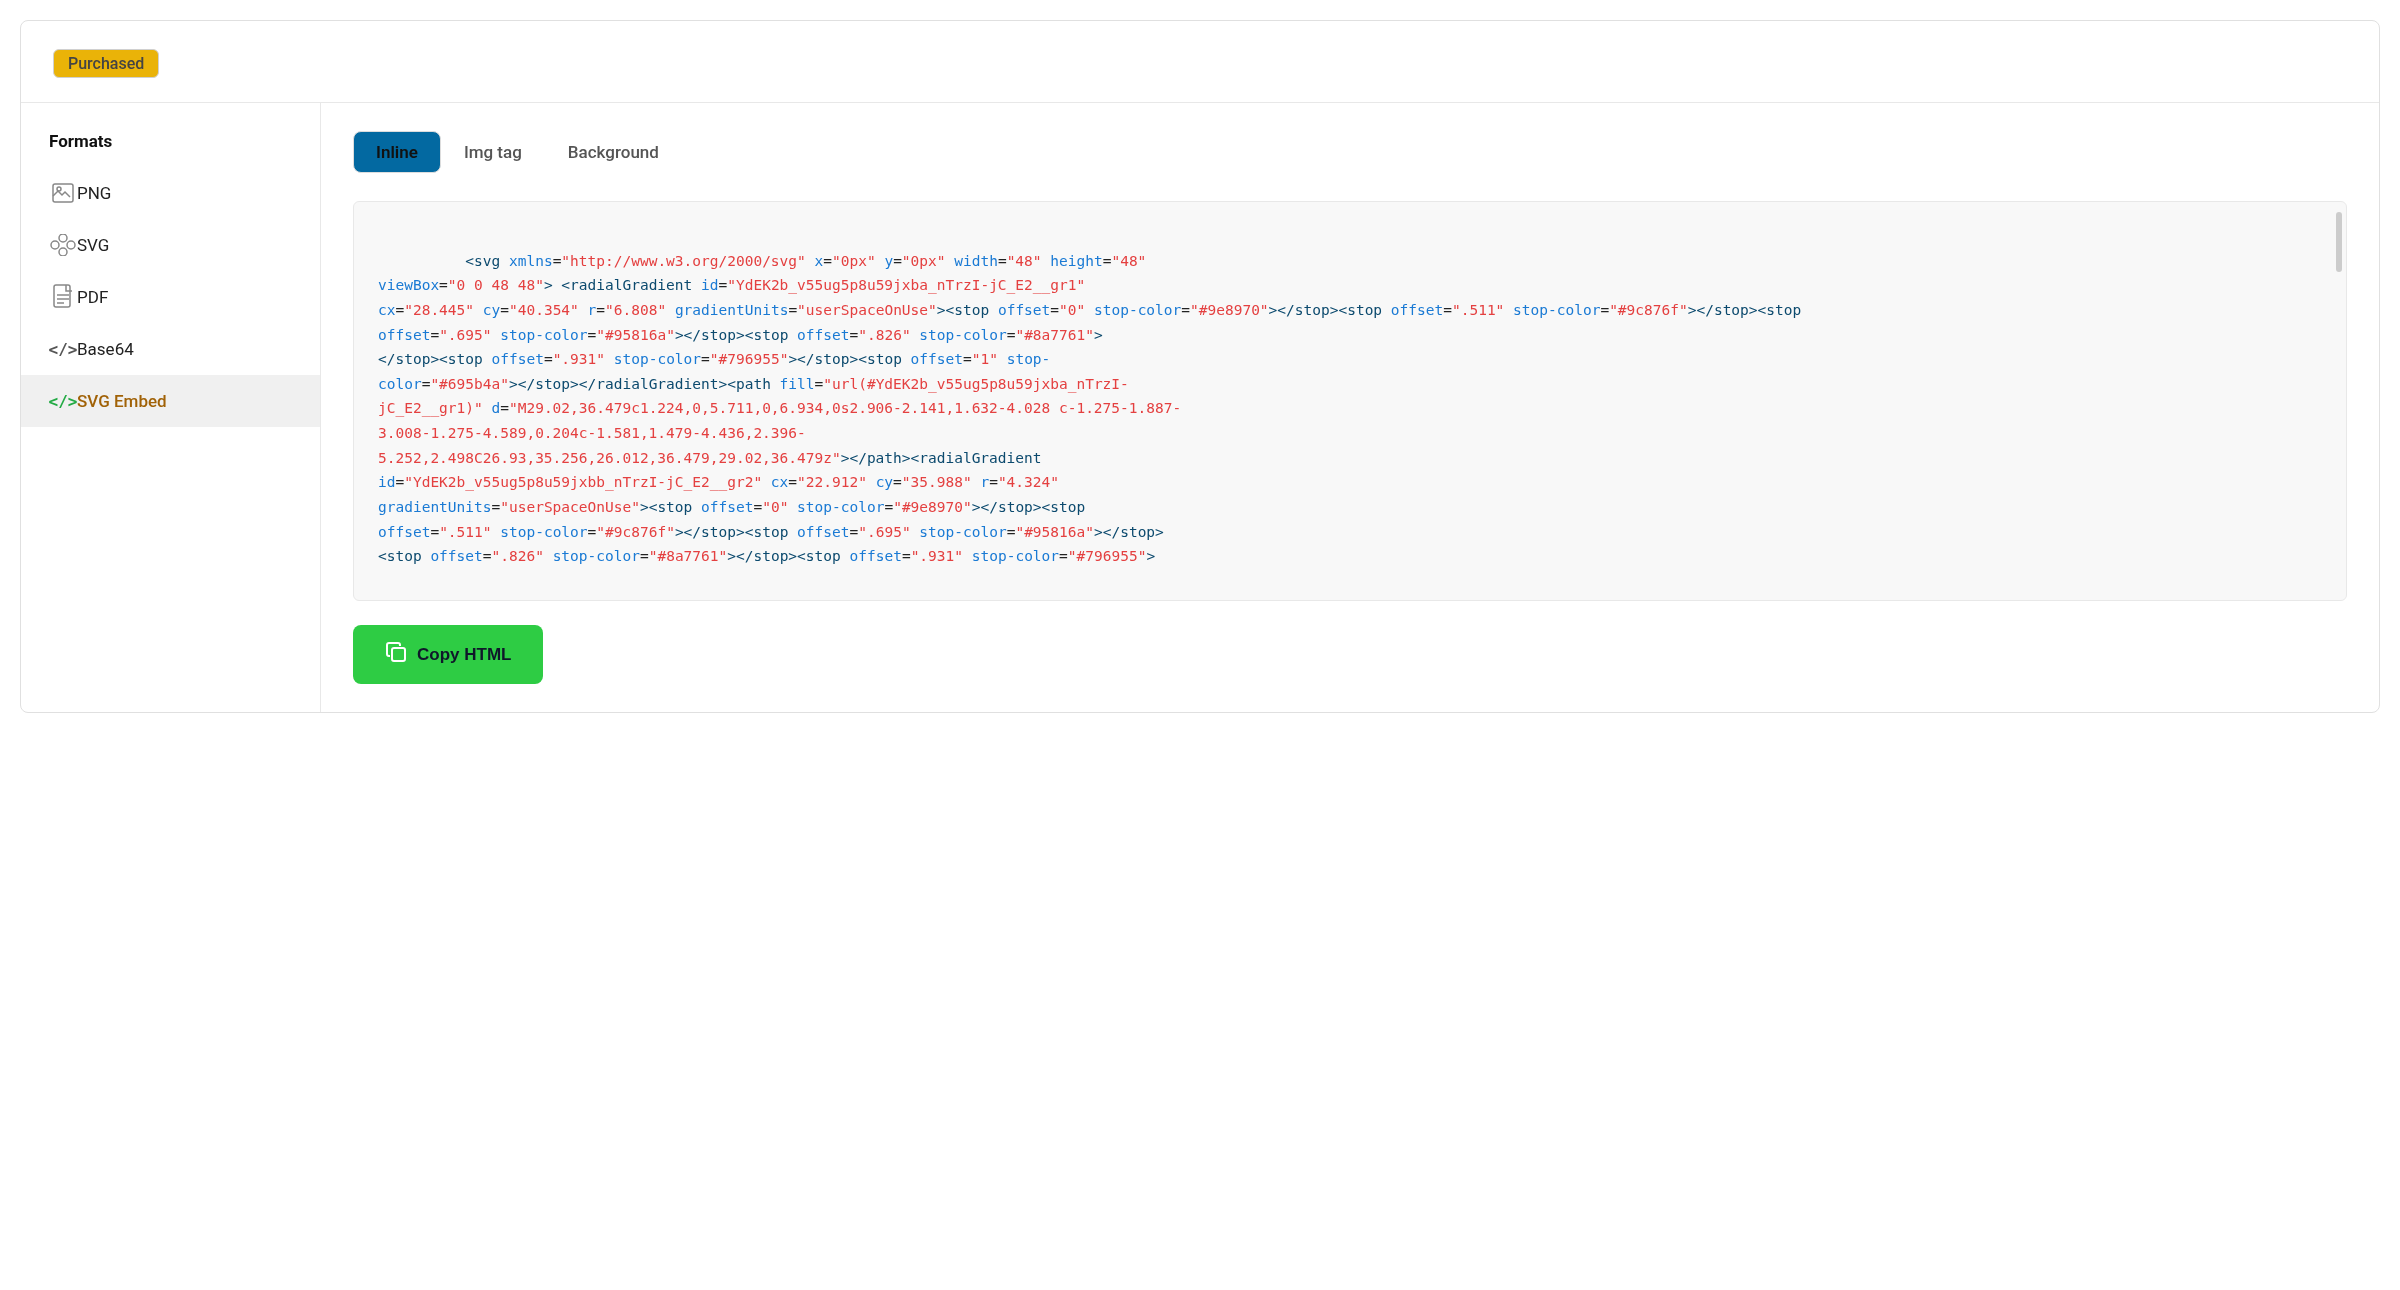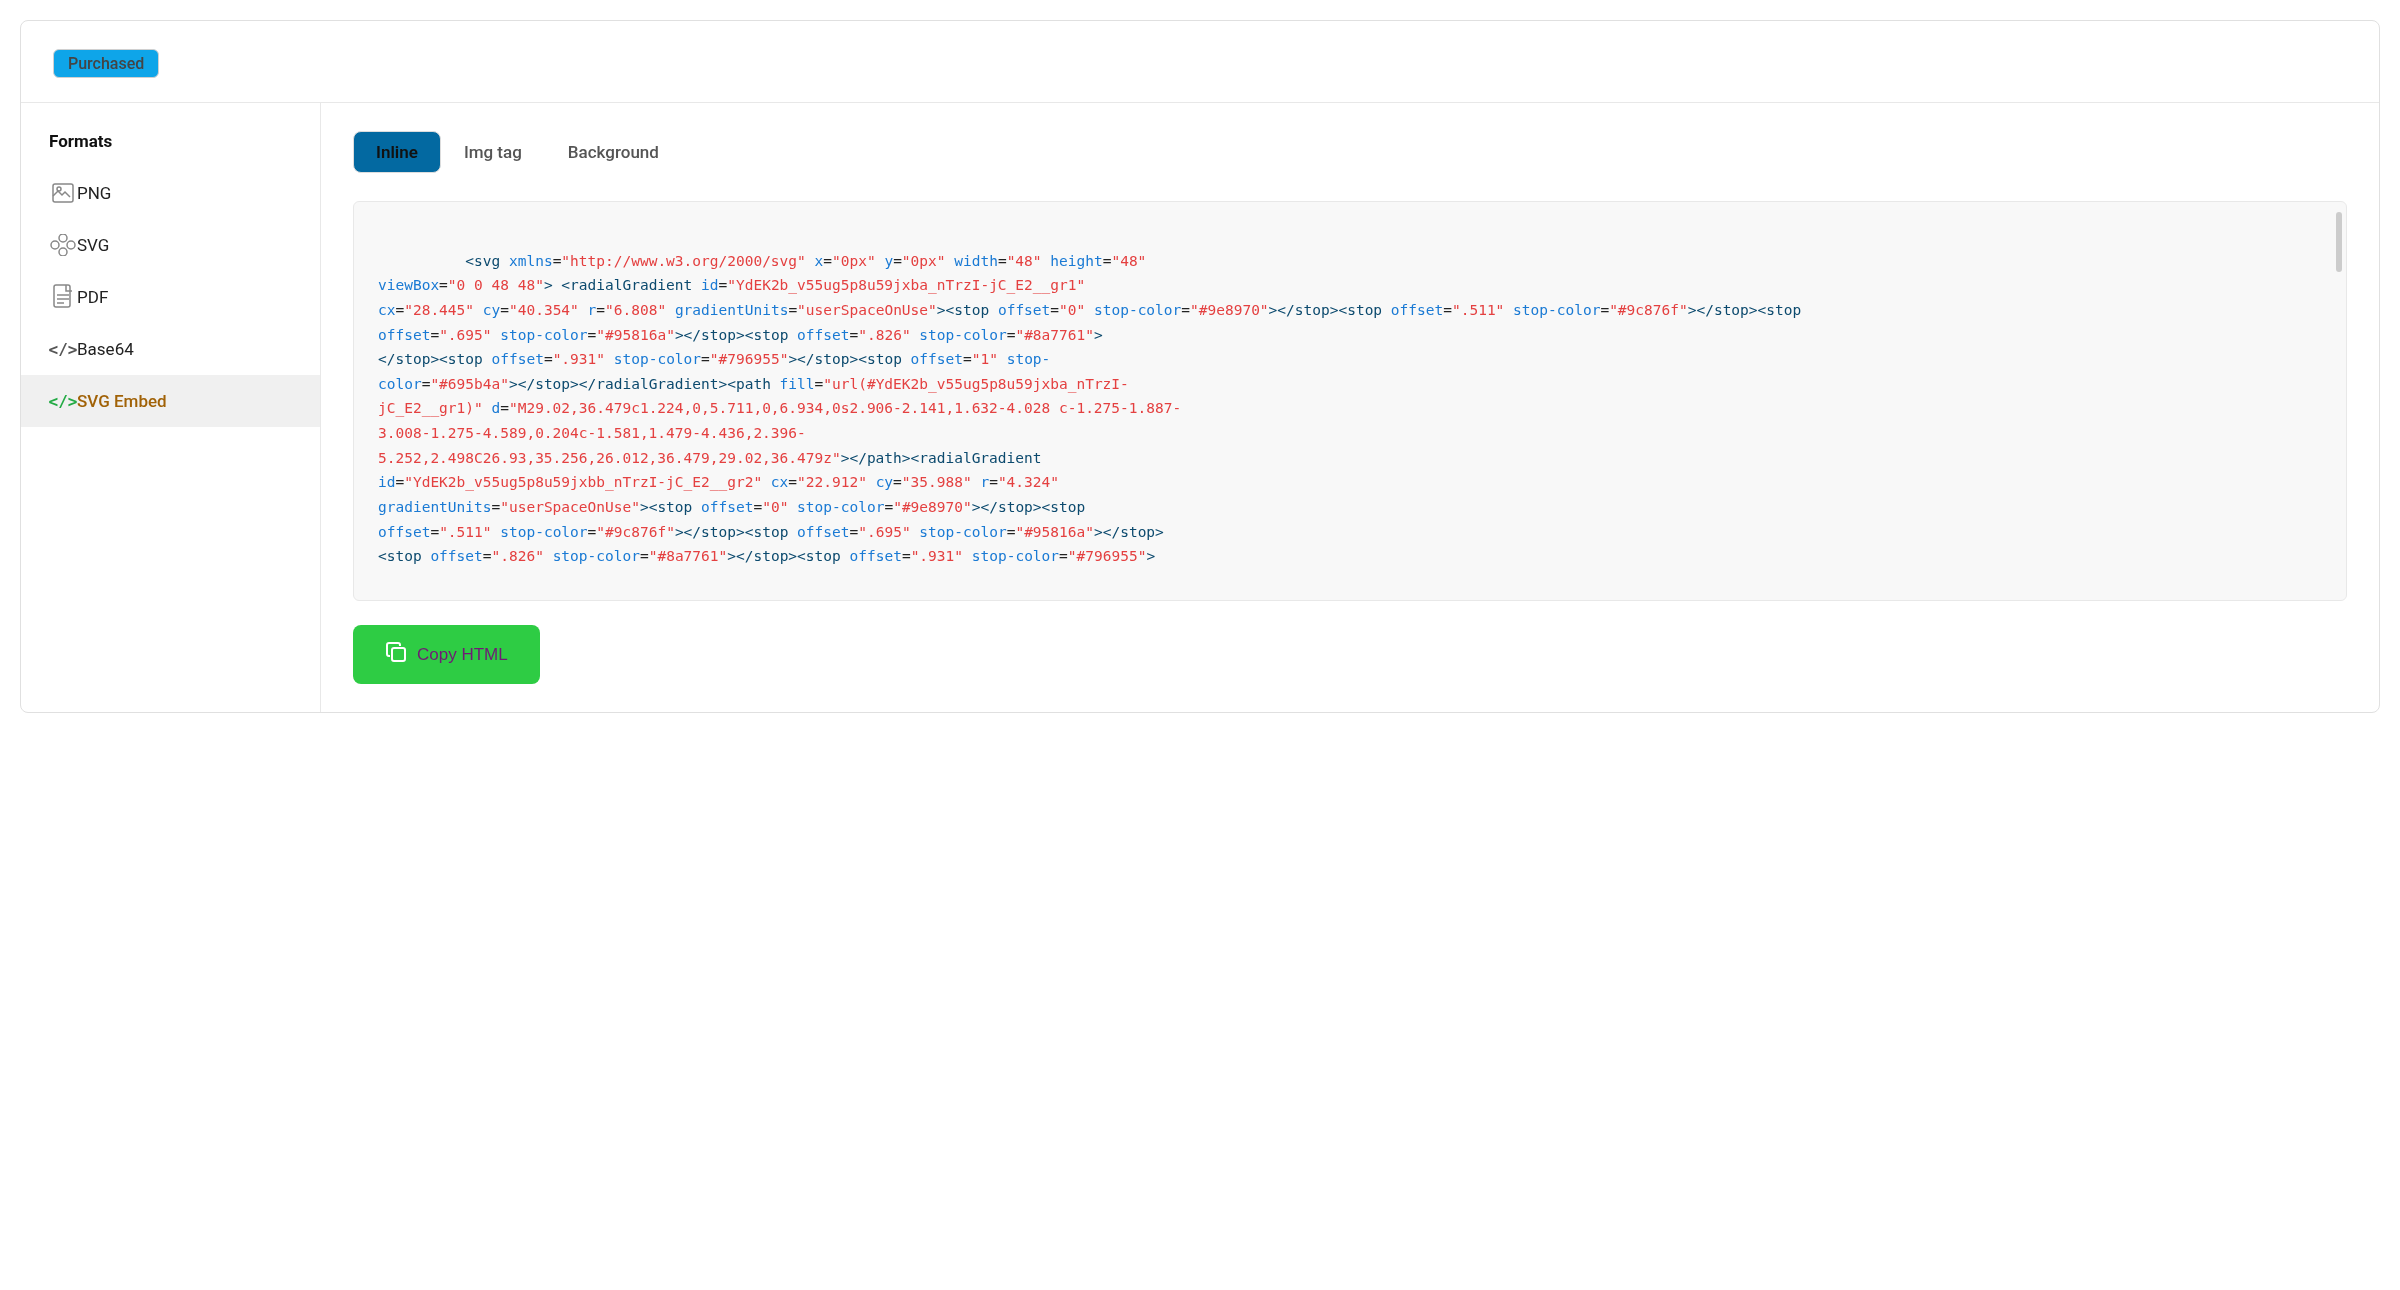--- a/index.html
+++ b/index.html
@@ -20,21 +20,21 @@
       display: flex;
       align-items: center;
       gap: 18px;
     }
     .header-title {
       font-size: 32px;
       font-weight: 800;
       color: #111;
     }
     .purchased-badge {
-      background: #0ea5e9;
+      background: #eab308;
       border: 1px solid #d0d0d0;
       border-radius: 6px;
       padding: 4px 14px;
       font-size: 16px;
       font-weight: 500;
       color: #444;
     }
     .body {
       display: flex;
       min-height: 600px;
@@ -137,26 +137,26 @@
     }
     .code-line {
       word-break: break-all;
       white-space: pre-wrap;
     }
     .attr-name { color: #1a7ad4; }
     .attr-value { color: #e44040; }
     .tag { color: #0c4a6e; }
     .copy-btn {
       background: #2ecc44;
-      color: #701a75;
+      color: #0f172a;
       border: none;
       border-radius: 8px;
       padding: 16px 32px;
       font-size: 17px;
-      font-weight: 400;
+      font-weight: 700;
       cursor: pointer;
       display: flex;
       align-items: center;
       gap: 10px;
     }
     .copy-icon {
       font-size: 20px;
     }
   </style>
 </head>

